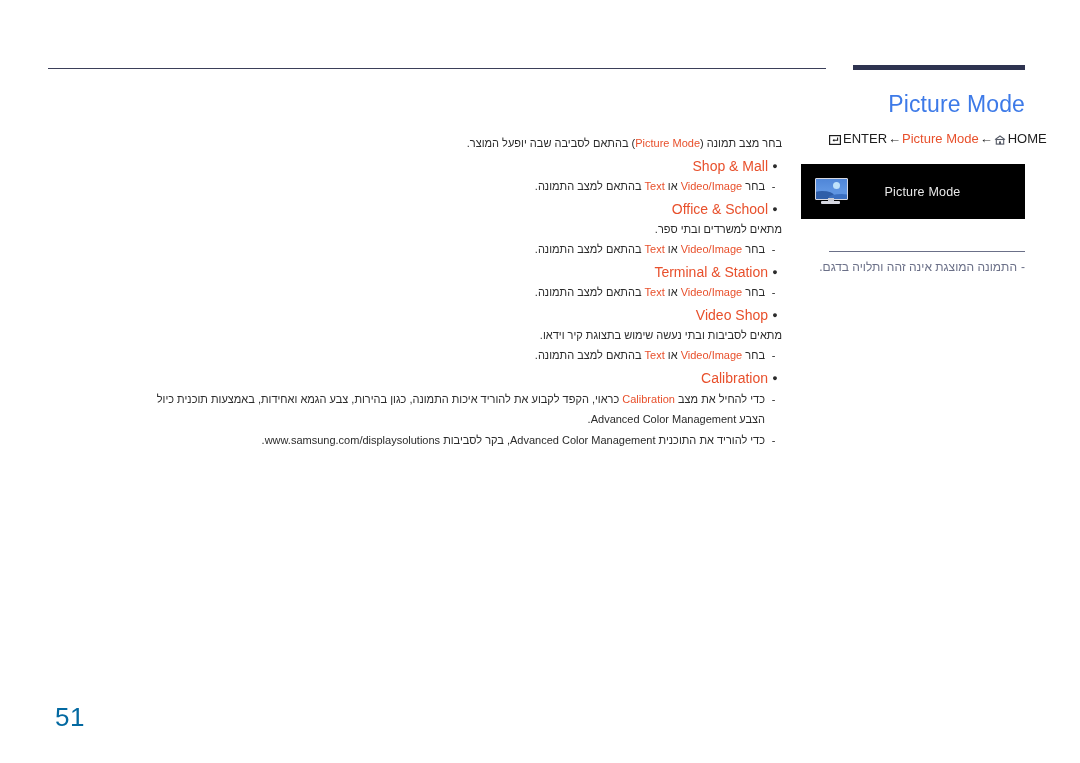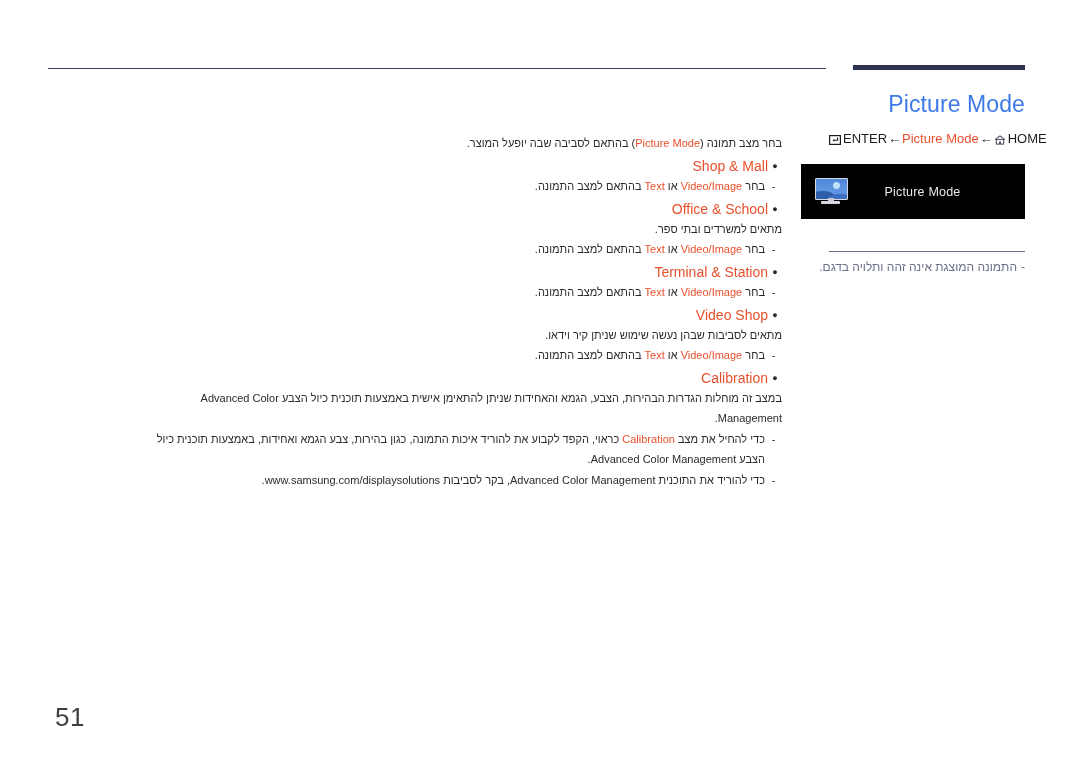--- a/index.html
+++ b/index.html
@@ -227,21 +227,21 @@
   }
   .cal-sub .sub-dash { width: 17px; }
   .cal-sub .sub-text { flex: 1; }
 
   
   .page-num {
     position: absolute;
     left: 55px;
     bottom: 30px;
     font-size: 26px;
-    color: #404040;
+    color: #0369a1;
     letter-spacing: 0.5px;
     direction: ltr;
   }
 </style>
 </head>
 <body>
 
 <div class="rule-thin"></div>
 <div class="rule-thick"></div>
 
@@ -322,37 +322,33 @@
       <span class="sub-dash">-</span>
       <span class="sub-text"><span>בחר </span><span class="accent">Video/Image</span><span> או </span><span class="accent">Text</span><span> בהתאם למצב התמונה.</span></span>
     </div>
   </div>
 
   <div>
     <div class="bullet-row">
       <span class="bullet-dot">●</span>
       <span class="bullet-title">Video Shop</span>
     </div>
-    <div class="desc">מתאים לסביבות שבהן נעשה שימוש שניתן קיר וידאו.</div>
+    <div class="desc">מתאים לסביבות ובתי נעשה שימוש בתצוגת קיר וידאו.</div>
     <div class="sub-row">
       <span class="sub-dash">-</span>
       <span class="sub-text"><span>בחר </span><span class="accent">Video/Image</span><span> או </span><span class="accent">Text</span><span> בהתאם למצב התמונה.</span></span>
     </div>
   </div>
 
   <div>
     <div class="bullet-row">
       <span class="bullet-dot">●</span>
       <span class="bullet-title">Calibration</span>
     </div>
 
-    <p class="block-para">
-      <span>במצב זה מוחלות הגדרות הבהירות, הצבע, הגמא והאחידות שניתן להתאימן אישית באמצעות תוכנית כיול הצבע</span>
-      <span>Advanced Color Management.</span>
-    </p>
 
     <div class="cal-sub">
       <span class="sub-dash">-</span>
       <span class="sub-text"><span>כדי להחיל את מצב </span><span class="accent">Calibration</span><span> כראוי, הקפד לקבוע את להוריד איכות התמונה, כגון בהירות, צבע הגמא ואחידות, באמצעות</span>
         <span>תוכנית כיול הצבע Advanced Color Management.</span></span>
     </div>
 
     <div class="cal-sub">
       <span class="sub-dash">-</span>
       <span class="sub-text"><span>כדי להוריד את התוכנית </span><span>Advanced Color Management</span><span>, בקר לסביבות </span><span>www.samsung.com/displaysolutions.</span></span>

